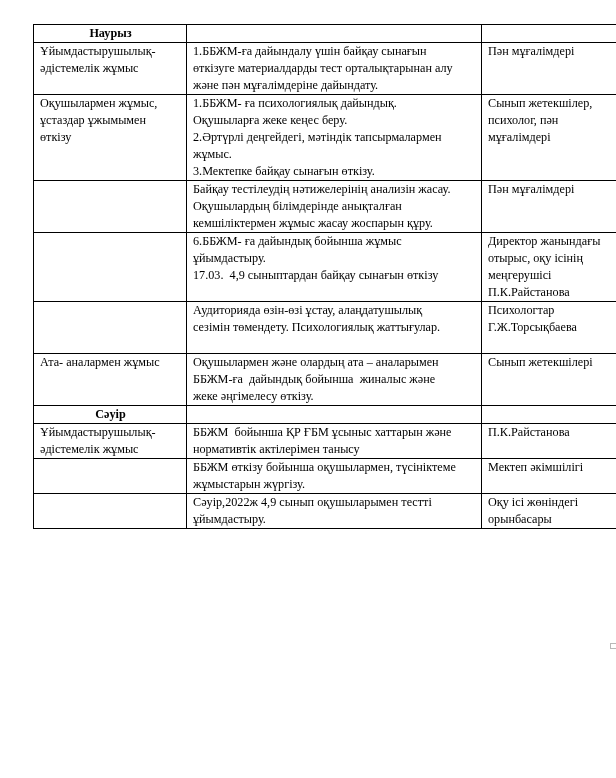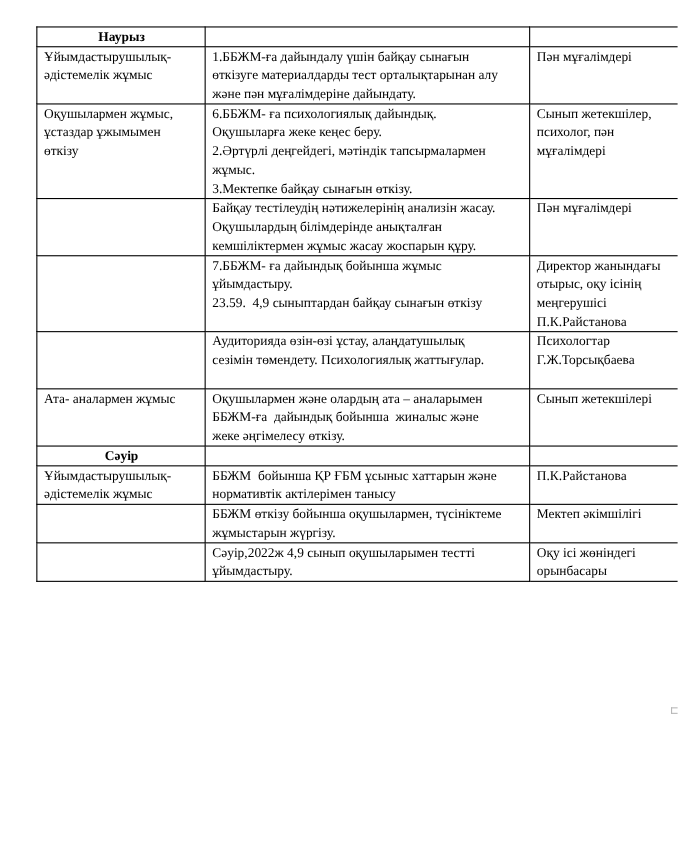--- a/index.html
+++ b/index.html
@@ -45,21 +45,21 @@
           <span class="ln">Пән мұғалімдері</span>
         </td>
       </tr>
       <tr style="height: 62px;">
         <td>
           <span class="ln">Оқушылармен жұмыс,</span>
           <span class="ln">ұстаздар ұжымымен</span>
           <span class="ln">өткізу</span>
         </td>
         <td>
-          <span class="ln">6.ББЖМ- ға психологиялық дайындық.</span>
+          <span class="ln">1.ББЖМ- ға психологиялық дайындық.</span>
           <span class="ln">Оқушыларға жеке кеңес беру.</span>
           <span class="ln">2.Әртүрлі деңгейдегі, мәтіндік тапсырмалармен</span>
           <span class="ln">жұмыс.</span>
           <span class="ln">3.Мектепке байқау сынағын өткізу.</span>
         </td>
         <td>
           <span class="ln">Сынып жетекшілер,</span>
           <span class="ln">психолог, пән</span>
           <span class="ln">мұғалімдері</span>
         </td>
@@ -71,23 +71,23 @@
           <span class="ln">Оқушылардың білімдерінде анықталған</span>
           <span class="ln">кемшіліктермен жұмыс жасау жоспарын құру.</span>
         </td>
         <td>
           <span class="ln">Пән мұғалімдері</span>
         </td>
       </tr>
       <tr style="height: 67px;">
         <td></td>
         <td>
-          <span class="ln">7.ББЖМ- ға дайындық бойынша жұмыс</span>
+          <span class="ln">6.ББЖМ- ға дайындық бойынша жұмыс</span>
           <span class="ln">ұйымдастыру.</span>
-          <span class="ln">23.59.  4,9 сыныптардан байқау сынағын өткізу</span>
+          <span class="ln">17.03.  4,9 сыныптардан байқау сынағын өткізу</span>
         </td>
         <td>
           <span class="ln">Директор жанындағы</span>
           <span class="ln">отырыс, оқу ісінің</span>
           <span class="ln">меңгерушісі</span>
           <span class="ln">П.К.Райстанова</span>
         </td>
       </tr>
       <tr style="height: 52px;">
         <td></td>

